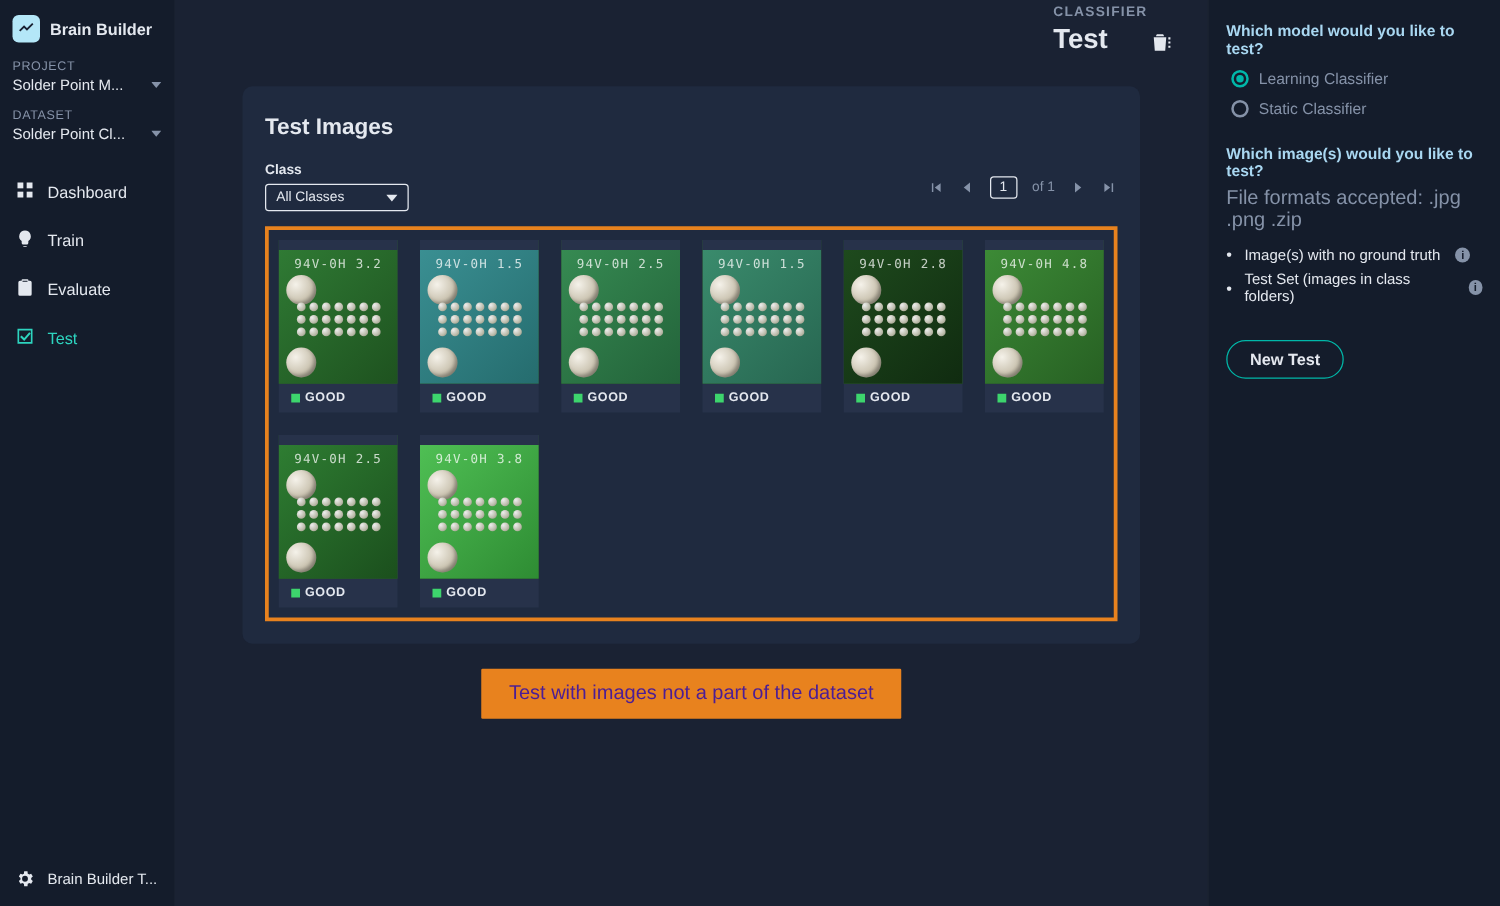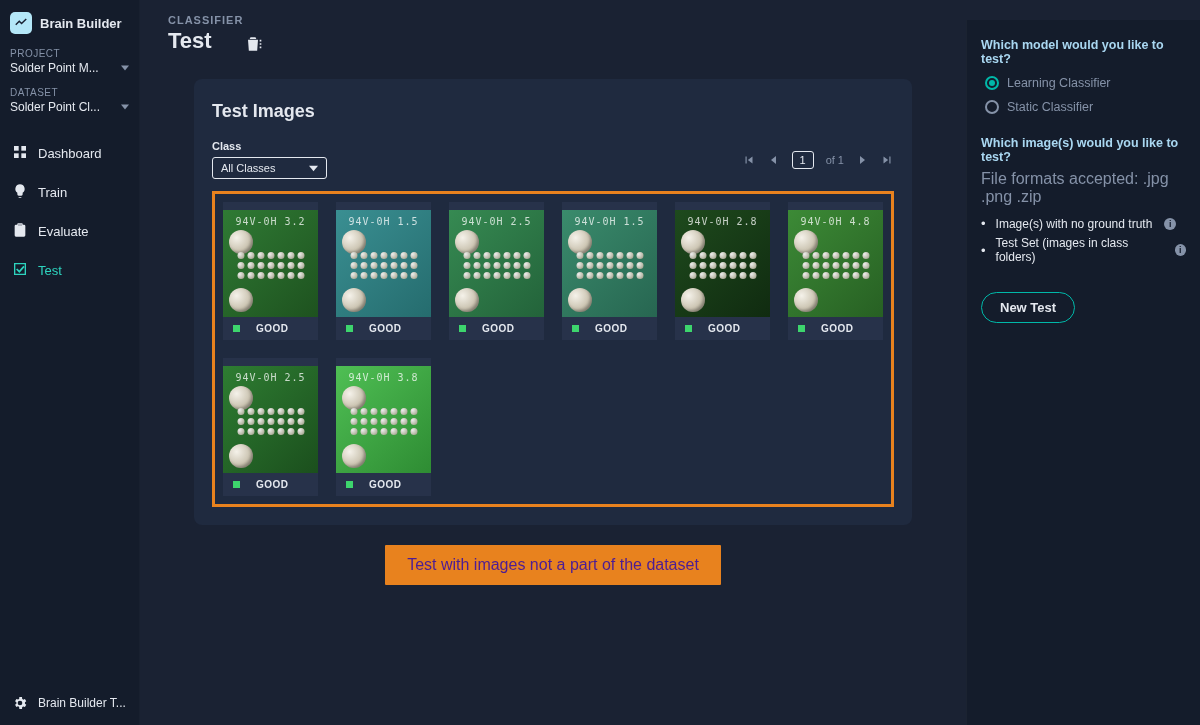--- a/index.html
+++ b/index.html
@@ -86,22 +86,22 @@
 
   
   .main {
     flex:1;
     background: var(--bg-main);
     position:relative;
     display:flex; flex-direction:column;
     overflow:hidden;
   }
   .main-header {
-    padding: 14px 28px 4px 28px;
-    display:flex; justify-content:flex-start; align-items:flex-start;
+    padding: 4px 28px 4px 28px;
+    display:flex; justify-content:flex-end; align-items:flex-start;
   }
   .crumb {
     font-size:11px; letter-spacing:1px;
     color: var(--text-secondary);
     text-transform:uppercase; font-weight:600;
   }
   .page-title {
     font-size:22px; font-weight:600; color:var(--text-primary);
     margin-top:2px;
   }
@@ -181,21 +181,21 @@
     width:7px; height:7px; border-radius:50%;
     background: radial-gradient(circle at 30% 30%, #eee, #bba 60%, #887);
   }
   .thumb .via {
     position:absolute;
     width:24px; height:24px; border-radius:50%;
     background: radial-gradient(circle at 32% 32%, #f5f2ea, #cdc6b4 55%, #8b8573);
     box-shadow: inset -2px -2px 3px rgba(0,0,0,.25);
   }
   .card-footer {
-    display:flex; align-items:center; gap:16px;
+    display:flex; align-items:center; gap:4px;
     padding:6px 10px;
   }
   .good-box { width:7px; height:7px; background:var(--good-green); }
   .card-label { font-size:10px; font-weight:700; letter-spacing:0.5px; }
 
   .callout {
     margin:20px auto 0 auto;
     background: var(--orange);
     color:#4c1d95;
     font-size:16px;
@@ -203,21 +203,20 @@
     border-radius:1px;
     width:fit-content;
   }
 
   
   .rail {
     width:234px;
     background: var(--bg-sidebar);
     padding:18px 14px;
     border-left:1px solid rgba(255,255,255,0.03);
-    margin-top:20px;
   }
   .rail-q {
     color: var(--accent-blue);
     font-size:12.5px; font-weight:600;
     margin-bottom:10px;
   }
   .radio-row {
     display:flex; align-items:center; gap:8px;
     margin:6px 0 10px 4px;
     color: var(--text-secondary);

